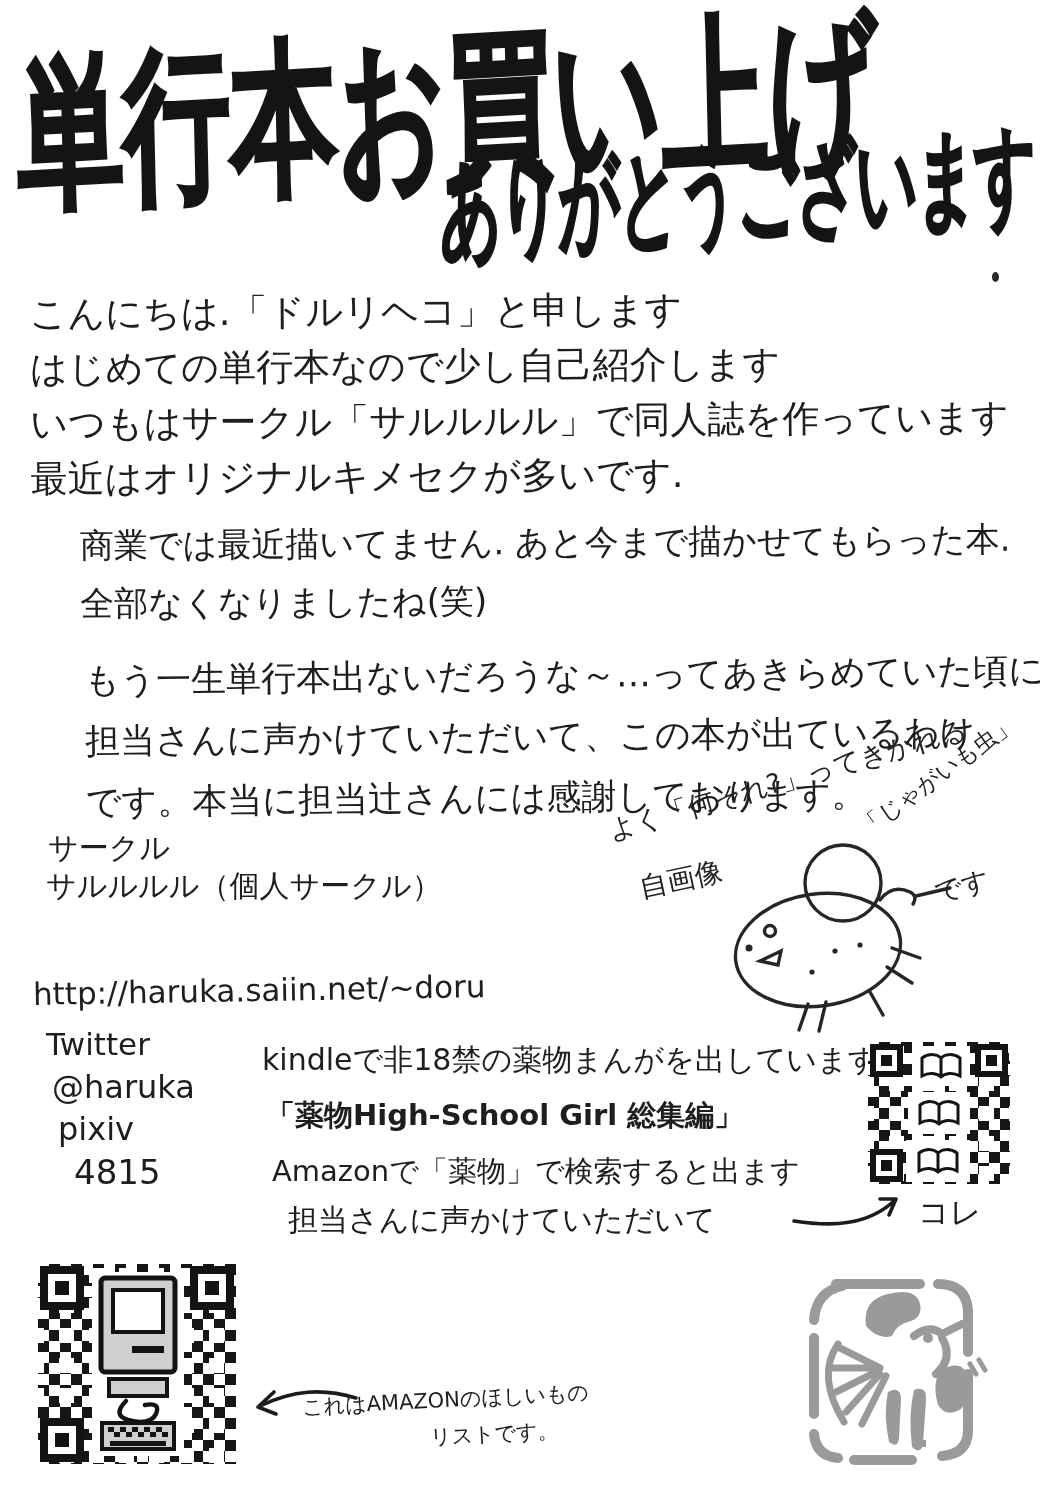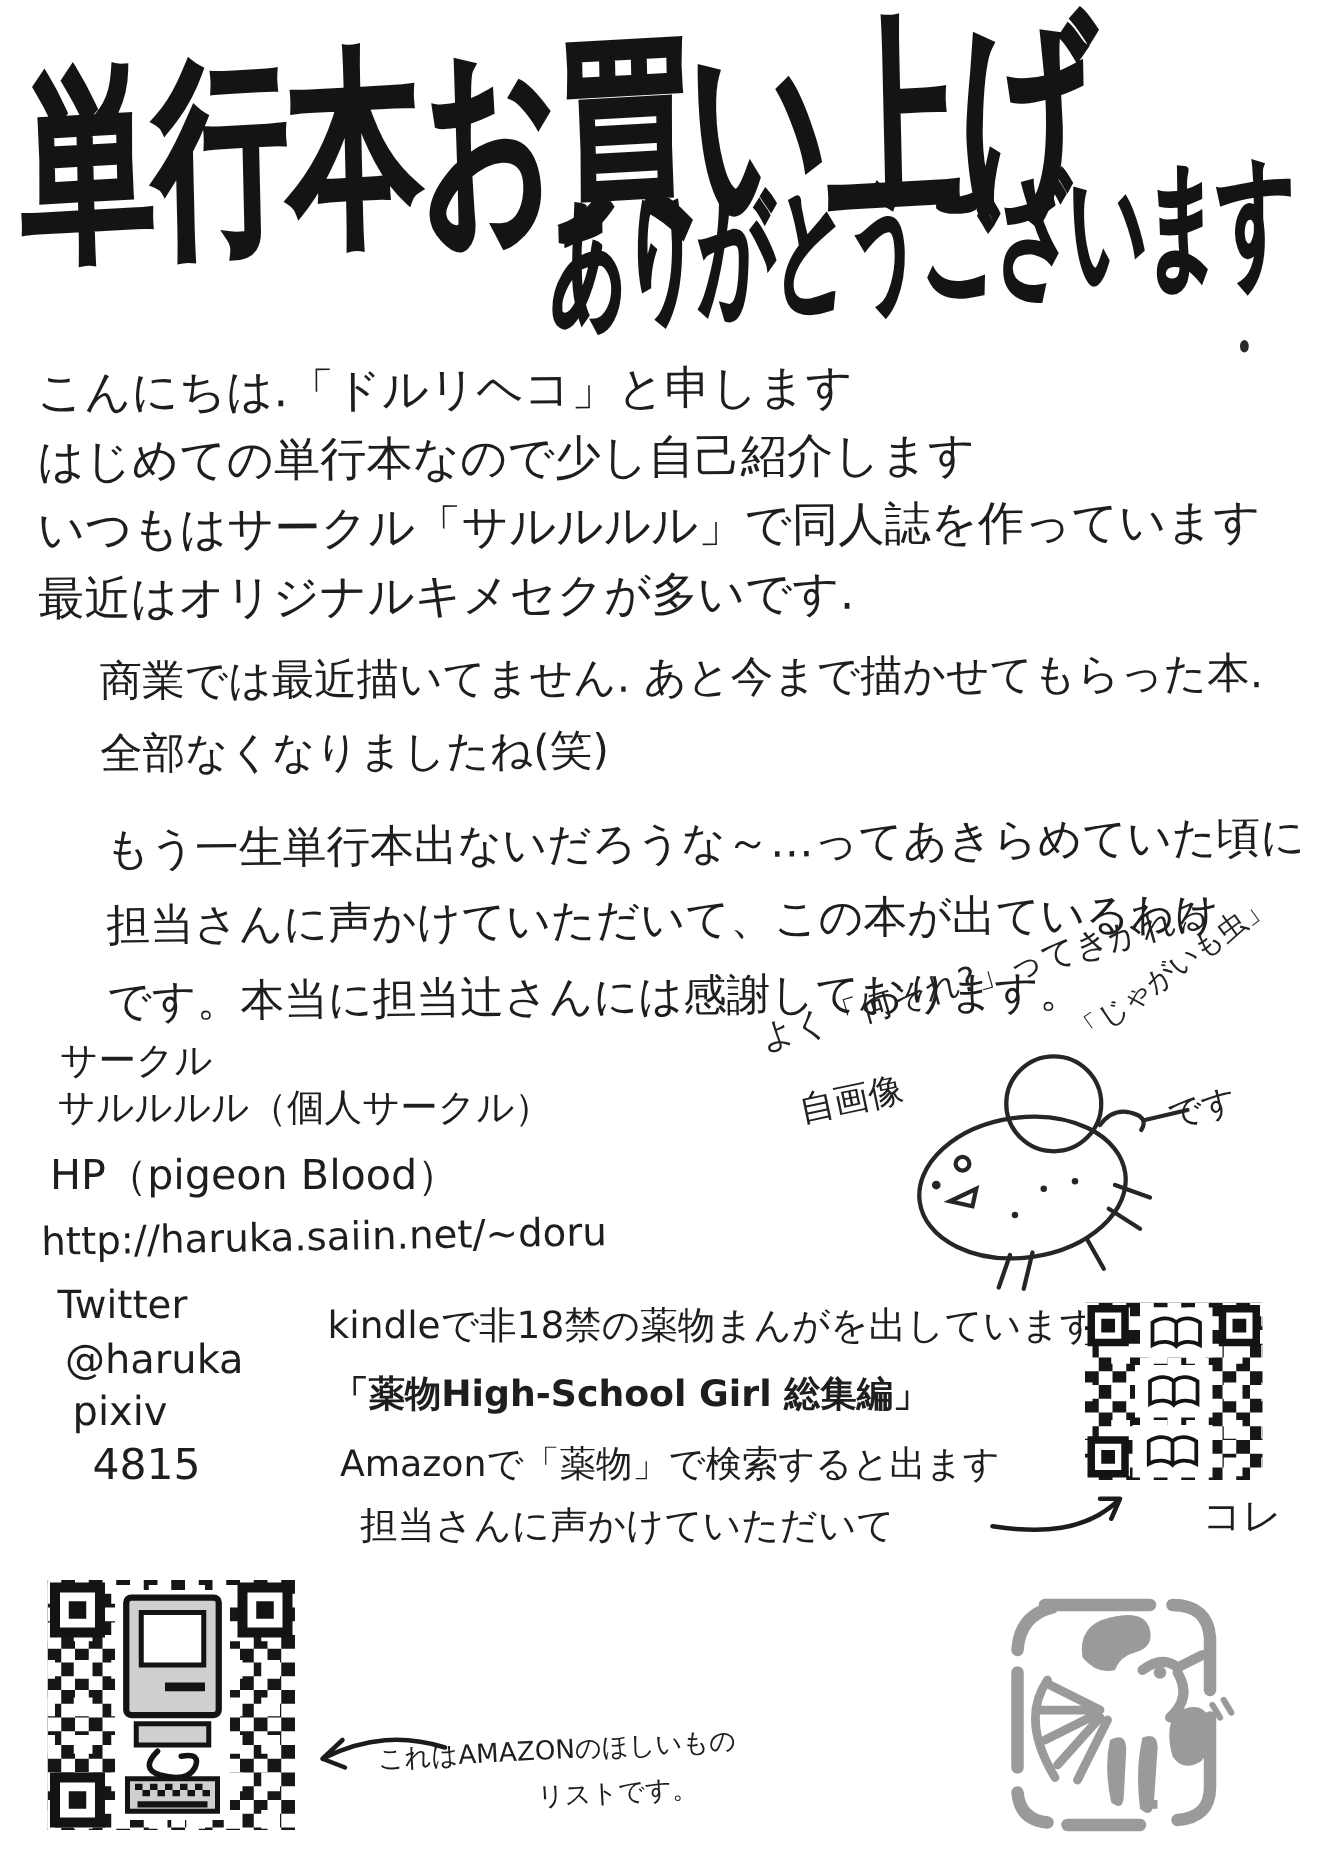--- a/index.html
+++ b/index.html
@@ -69,21 +69,20 @@
   </div>
 
   <div class="abs hand p-thx">
     <div>もう一生単行本出ないだろうな～…ってあきらめていた頃に</div>
     <div>担当さんに声かけていただいて、この本が出ているわけ</div>
     <div>です。本当に担当辻さんには感謝しております。</div>
   </div>
 
   <div class="abs hand" style="left:48px;top:828px;font-size:30px;font-family:Liberation Mono, monospace;">サークル</div>
   <div class="abs hand" style="left:46px;top:866px;font-size:30px;">サルルルル（個人サークル）</div>
-  <div class="abs hand" style="left:40px;top:918px;font-size:33px;">HP（pigeon Blood）</div>
   <div class="abs hand" style="left:33px;top:972px;font-size:31px;transform:rotate(-1deg);">http://haruka.saiin.net/~doru</div>
 
   <div class="abs hand" style="left:46px;top:1026px;font-size:31px;">Twitter</div>
   <div class="abs hand" style="left:52px;top:1068px;font-size:32px;">@haruka</div>
   <div class="abs hand" style="left:58px;top:1110px;font-size:32px;">pixiv</div>
   <div class="abs hand" style="left:74px;top:1152px;font-size:34px;text-align:center;">4815</div>
 
   <div class="p-kindle">
     <div class="abs hand" style="left:262px;top:1040px;font-size:30px;">kindleで非18禁の薬物まんがを出しています</div>
     <div class="abs hand" style="left:266px;top:1096px;font-size:29px;font-weight:bold;">「薬物High-School Girl 総集編」</div>
@@ -133,21 +132,21 @@
     <div class="chip" style="left:38px;top:98px;width:64px;height:42px;">
       <svg width="46" height="30" viewBox="0 0 46 30">
         <path d="M4,7 C11,2 19,3 23,7 C27,3 35,2 42,7 L42,25 C35,21 27,22 23,26 C19,22 11,21 4,25 Z M23,7 L23,26" fill="#fff" stroke="#131313" stroke-width="3"></path>
       </svg>
     </div>
   </div>
 
   <svg class="abs" style="left:788px;top:1185px;" width="135" height="48" viewBox="0 0 135 48">
     <path d="M6,36 C45,42 80,40 106,16 M92,14 L108,14 M108,14 L101,30" fill="none" stroke="#1c1c1c" stroke-width="3.6" stroke-linecap="round"></path>
   </svg>
-  <div class="abs hand" style="left:918px;top:1192px;font-size:31px;margin-left:44px;">コレ</div>
+  <div class="abs hand" style="left:918px;top:1192px;font-size:31px;">コレ</div>
 
   <div class="abs qrn" style="left:38px;top:1264px;width:198px;height:200px;">
     <div class="fnd" style="left:2px;top:2px;width:44px;height:44px;"></div>
     <div class="fnd" style="left:152px;top:2px;width:44px;height:44px;"></div>
     <div class="fnd" style="left:2px;top:154px;width:44px;height:44px;"></div>
     <div class="chip" style="left:54px;top:8px;width:92px;height:184px;">
       <svg width="88" height="178" viewBox="0 0 88 178">
         <rect x="7" y="3" width="74" height="94" rx="4" fill="#cfcfcf" stroke="#131313" stroke-width="5"></rect>
         <rect x="19" y="15" width="50" height="42" fill="#ffffff" stroke="#131313" stroke-width="4"></rect>
         <rect x="38" y="71" width="32" height="7" fill="#131313"></rect>

